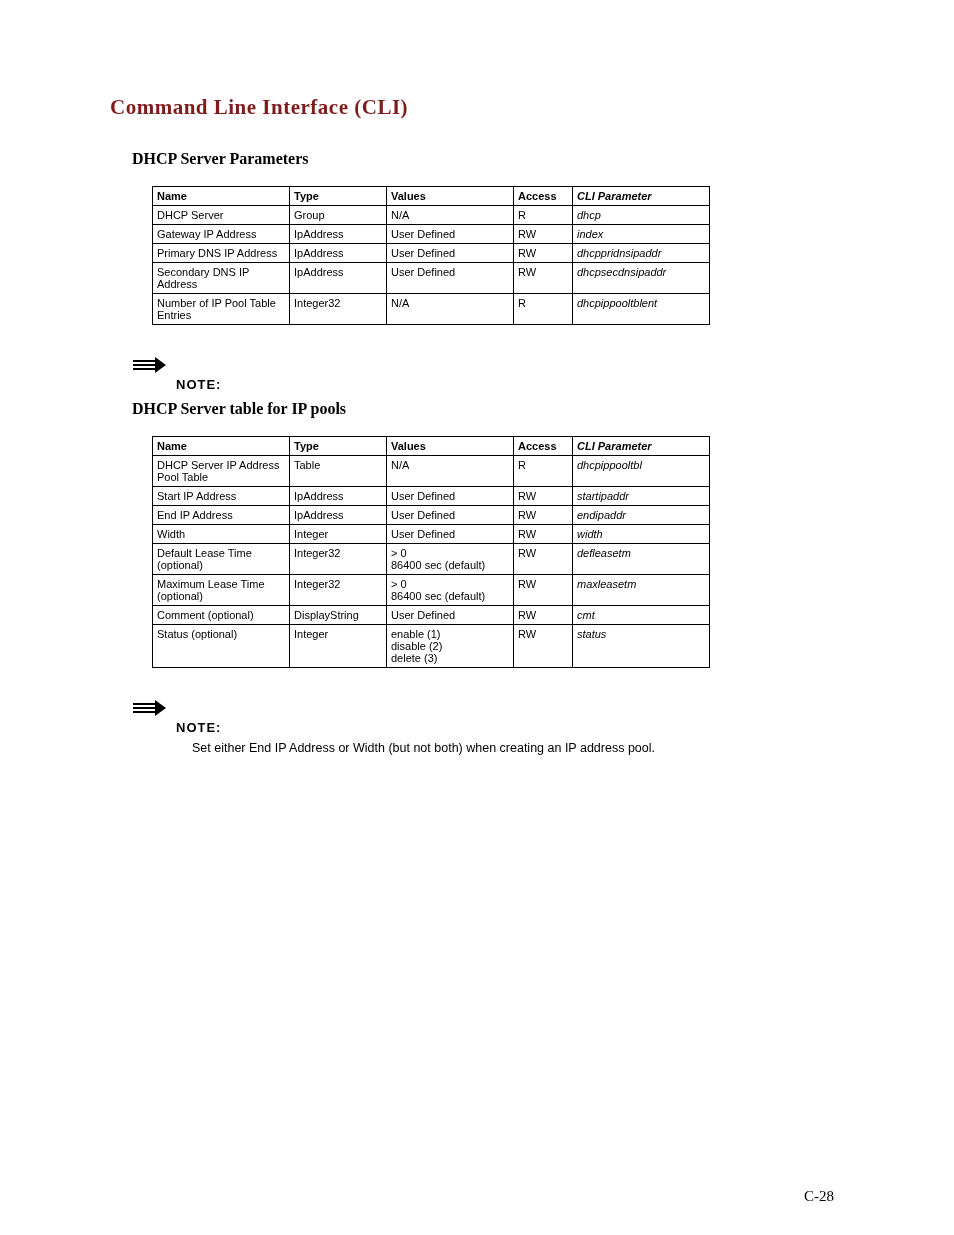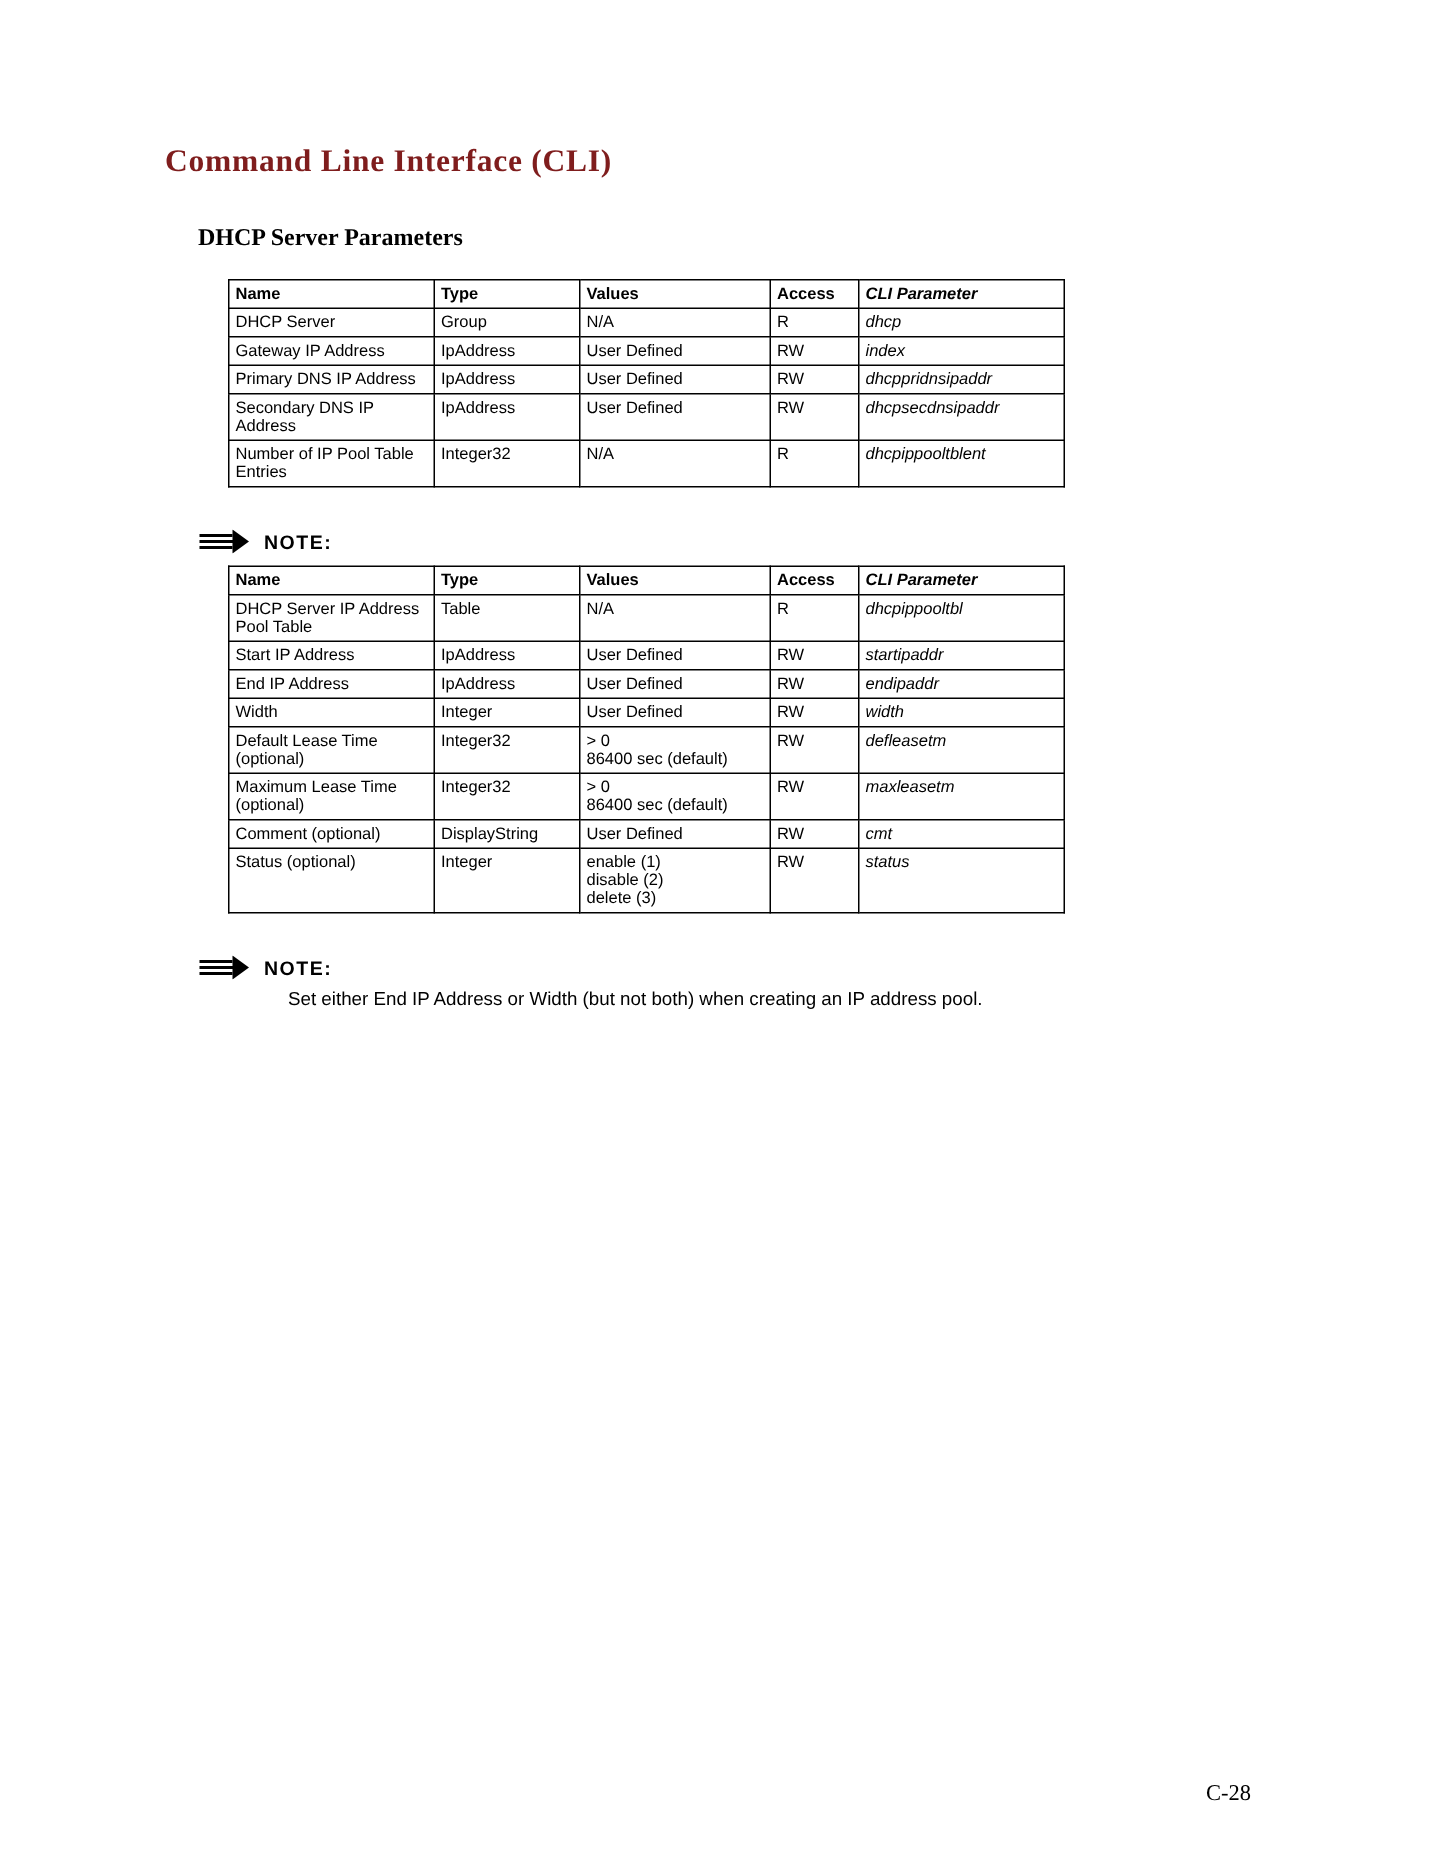--- a/index.html
+++ b/index.html
@@ -26,21 +26,21 @@
   }
   h2.sub-title {
     font-family: "Times New Roman", Times, serif;
     font-weight: bold;
     font-size: 16px;
     margin: 0 0 18px 22px;
   }
   table.param-table {
     border-collapse: collapse;
     margin-left: 42px;
-    margin-bottom: 28px;
+    margin-bottom: 12px;
     font-size: 11px;
   }
   table.param-table th, table.param-table td {
     border: 1px solid #000;
     padding: 3px 4px;
     vertical-align: top;
     text-align: left;
   }
   table.param-table th {
     font-weight: bold;
@@ -58,20 +58,21 @@
   }
   .note-row {
     display: flex;
     align-items: center;
     gap: 10px;
   }
   .note-label {
     font-weight: bold;
     font-size: 13px;
     letter-spacing: 1px;
+    margin-top: 40px;
   }
   .note-text {
     margin: 6px 0 28px 60px;
     font-size: 12.5px;
   }
   .arrow-icon svg {
     width: 34px;
     height: 16px;
     display: block;
   }
@@ -148,20 +149,21 @@
           <line x1="1" y1="4" x2="23" y2="4" stroke="#000" stroke-width="2"></line>
           <line x1="1" y1="8" x2="26" y2="8" stroke="#000" stroke-width="2"></line>
           <line x1="1" y1="12" x2="23" y2="12" stroke="#000" stroke-width="2"></line>
           <polygon points="23,0 34,8 23,16" fill="#000"></polygon>
         </svg>
       </span>
       <span class="note-label">NOTE:</span>
     </div>
   </div>
 
+  <h2 class="sub-title">DHCP Server table for IP pools</h2>
 
   <table class="param-table">
     <thead>
       <tr>
         <th class="col-name">Name</th>
         <th class="col-type">Type</th>
         <th class="col-values">Values</th>
         <th class="col-access">Access</th>
         <th class="col-cli">CLI Parameter</th>
       </tr>

